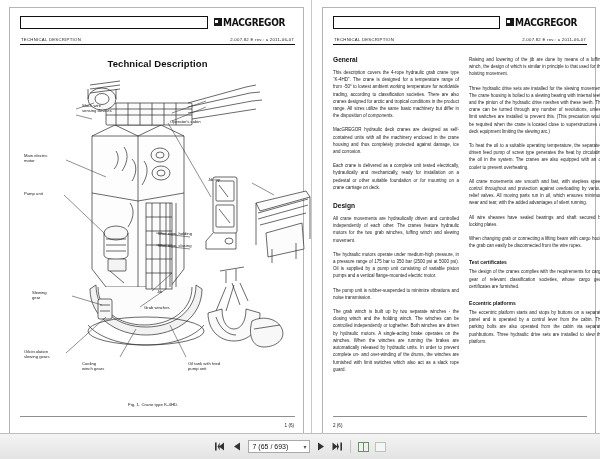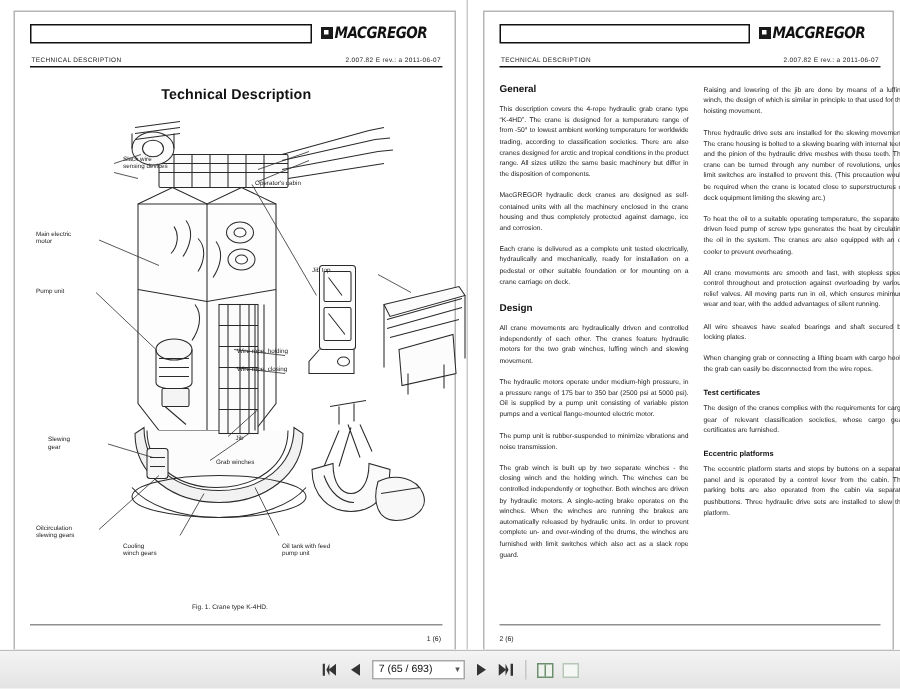--- a/index.html
+++ b/index.html
@@ -67,21 +67,20 @@
     height: 11px;
     flex: 1 1 auto;
     margin-right: 6px;
     background: #fff;
   }
   .logo {
     display: flex;
     align-items: center;
     gap: 1px;
     flex: 0 0 auto;
-    font-style: italic;
   }
   .logo-mark {
     width: 8px;
     height: 8px;
     background: #1a1a1a;
     position: relative;
   }
   .logo-mark::after {
     content: "";
     position: absolute;

